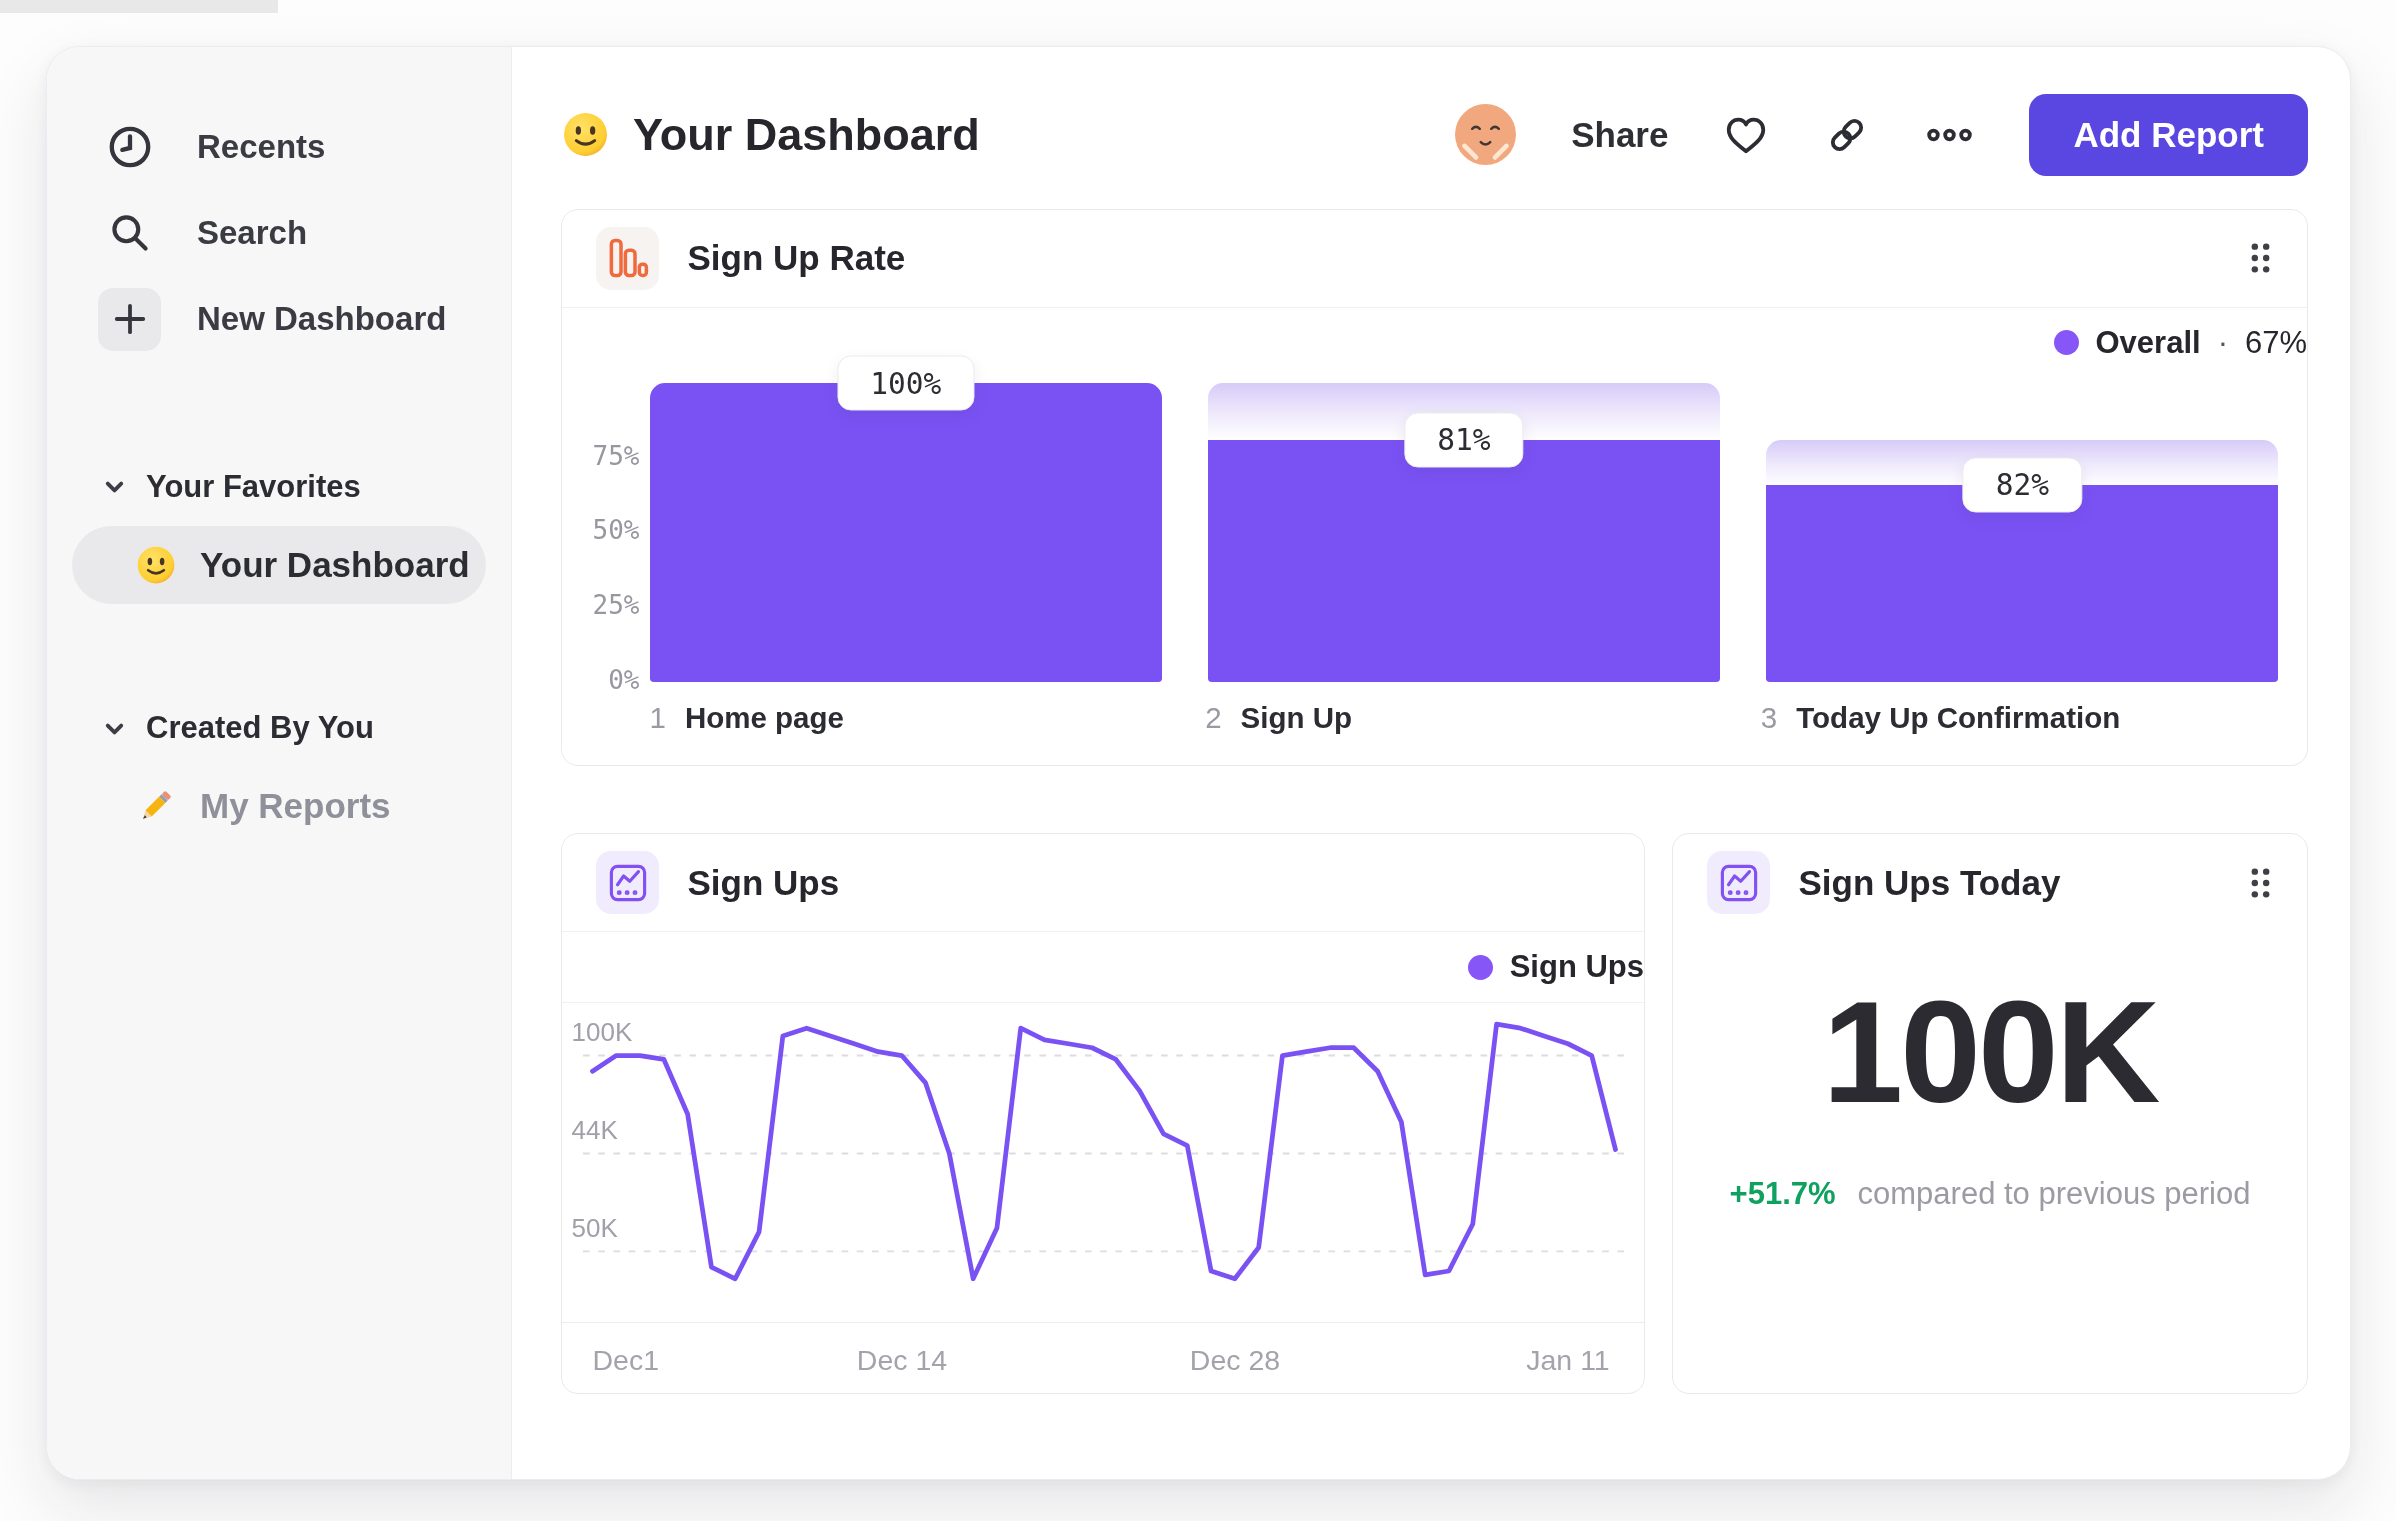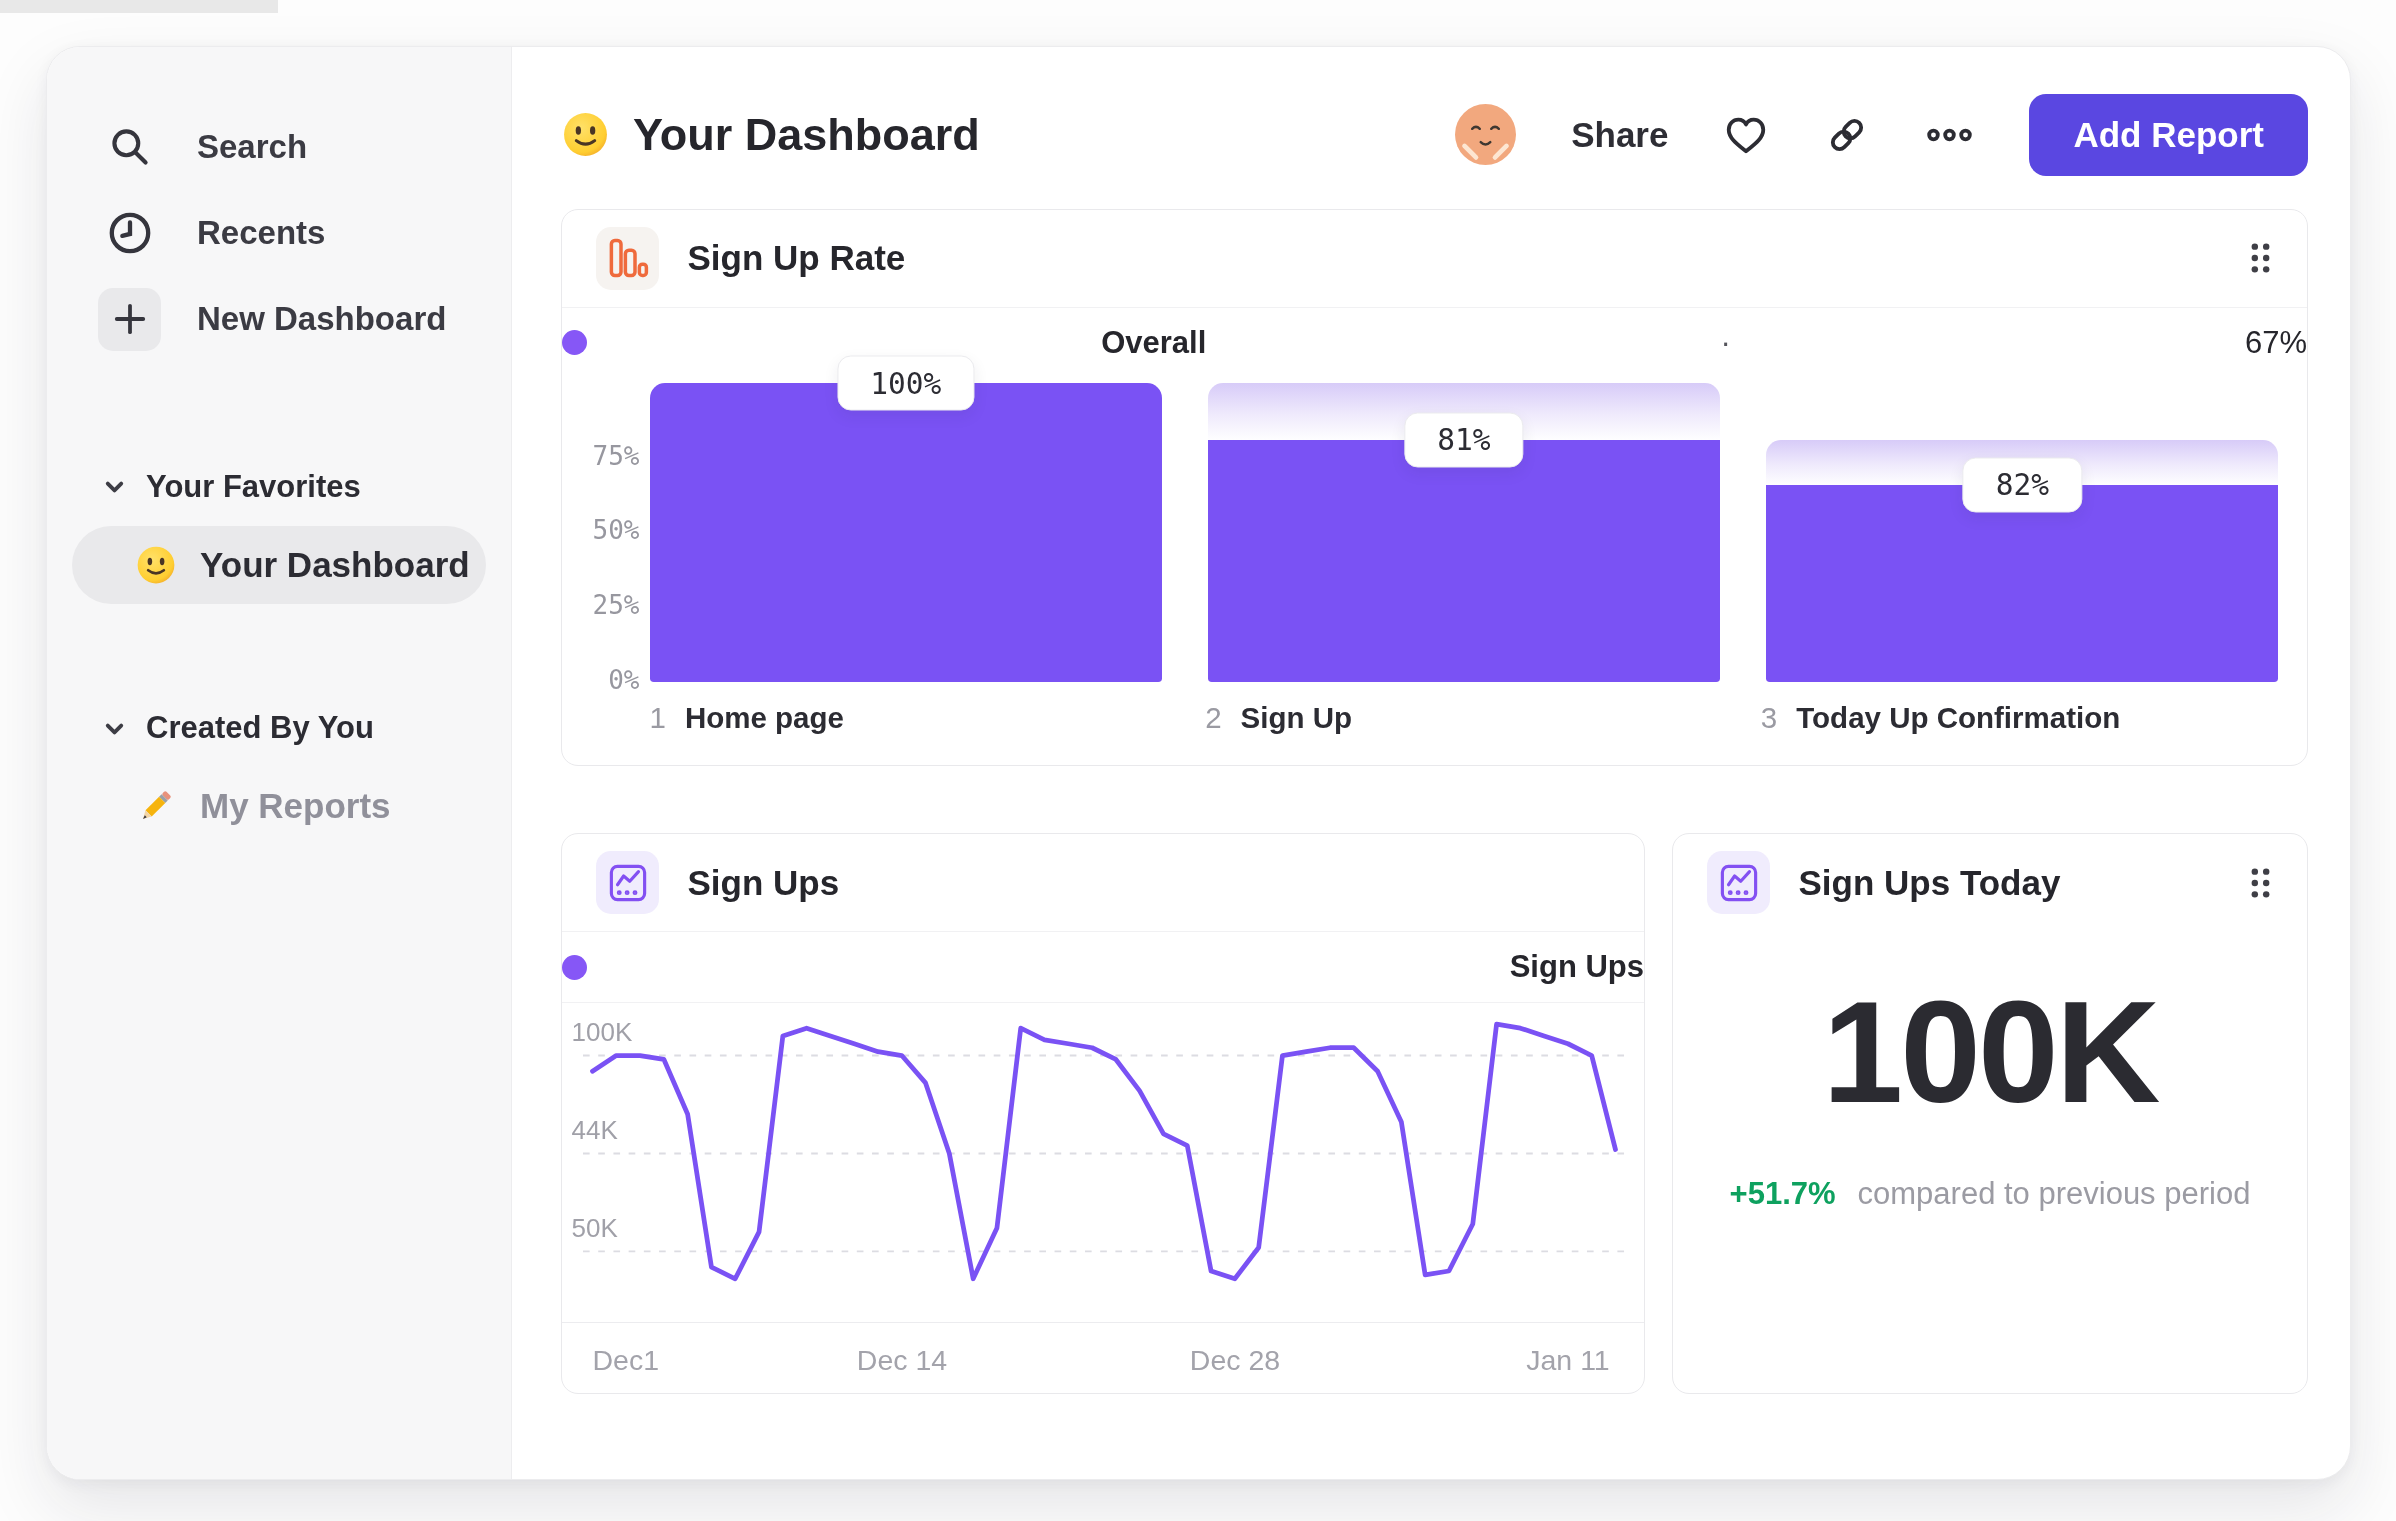--- a/index.html
+++ b/index.html
@@ -41,21 +41,21 @@
 
   
   .card { background:#fff; border:1.9px solid #e9e9ec; border-radius:17px; }
   .card-head { height:97px; display:flex; align-items:center; gap:28.5px; padding:0 34px; }
   .card-icon { width:63px; height:63px; border-radius:15px; display:flex; align-items:center; justify-content:center; flex:none; }
   .card-icon.orange { background:#f6f3f0; }
   .card-icon.purple { background:#f0ecfd; }
   .card-title { font-size:35px; font-weight:700; color:#26262c; }
   .drag-handle { margin-left:auto; cursor:grab; display:flex; }
   .divider { border-top:1.9px solid #f1f1f3; }
-  .legend-row { height:70px; display:flex; align-items:center; justify-content:space-between; gap:1px;
+  .legend-row { height:70px; display:flex; align-items:center; justify-content:flex-end; gap:17px;
     font-size:31px; color:#26262c; }
   .legend-dot { width:25px; height:25px; border-radius:50%; background:#8657F6; flex:none; }
   .legend-name { font-weight:600; }
   .legend-sep { color:#55555c; }
   .legend-val { font-weight:500; }
 
   
   .funnel-card { margin-top:28.5px; padding-bottom:30px; }
   .funnel-chart { position:relative; height:299px; margin:5.7px 28.5px 0 28.5px; padding-left:59px; }
   .f-ylabel { position:absolute; left:0; width:49px; text-align:right; font-size:26px; color:#97979f; }
@@ -96,35 +96,35 @@
 </head>
 <body>
 
 <div class="top-strip"></div>
 
 <div class="window">
 
   <aside class="sidebar">
     <div class="side-item">
       <span class="icon-cell">
+        <svg width="46" height="46" viewBox="0 0 48 48" fill="none" stroke="#35353d" stroke-width="4.5" stroke-linecap="round">
+          <circle cx="24" cy="24" r="19"></circle>
+            <polyline points="24,13 24,25 16,27"></polyline>
+        </svg>
+      </span>
+      <span>Recents</span>
+    </div>
+    <div class="side-item">
+      <span class="icon-cell">
         <svg width="44" height="44" viewBox="0 0 48 48" fill="none" stroke="#35353d" stroke-width="4.5" stroke-linecap="round">
           <circle cx="20" cy="20" r="13"></circle>
             <line x1="30" y1="30" x2="41" y2="41"></line>
         </svg>
       </span>
       <span>Search</span>
-    </div>
-    <div class="side-item">
-      <span class="icon-cell">
-        <svg width="46" height="46" viewBox="0 0 48 48" fill="none" stroke="#35353d" stroke-width="4.5" stroke-linecap="round">
-          <circle cx="24" cy="24" r="19"></circle>
-            <polyline points="24,13 24,25 16,27"></polyline>
-        </svg>
-      </span>
-      <span>Recents</span>
     </div>
     <div class="side-item">
       <span class="icon-cell plus-box">
         <svg width="34" height="34" viewBox="0 0 36 36" fill="none" stroke="#35353d" stroke-width="4" stroke-linecap="round">
           <line x1="18" y1="4" x2="18" y2="32"></line>
             <line x1="4" y1="18" x2="32" y2="18"></line>
         </svg>
       </span>
       <span>New Dashboard</span>
     </div>

